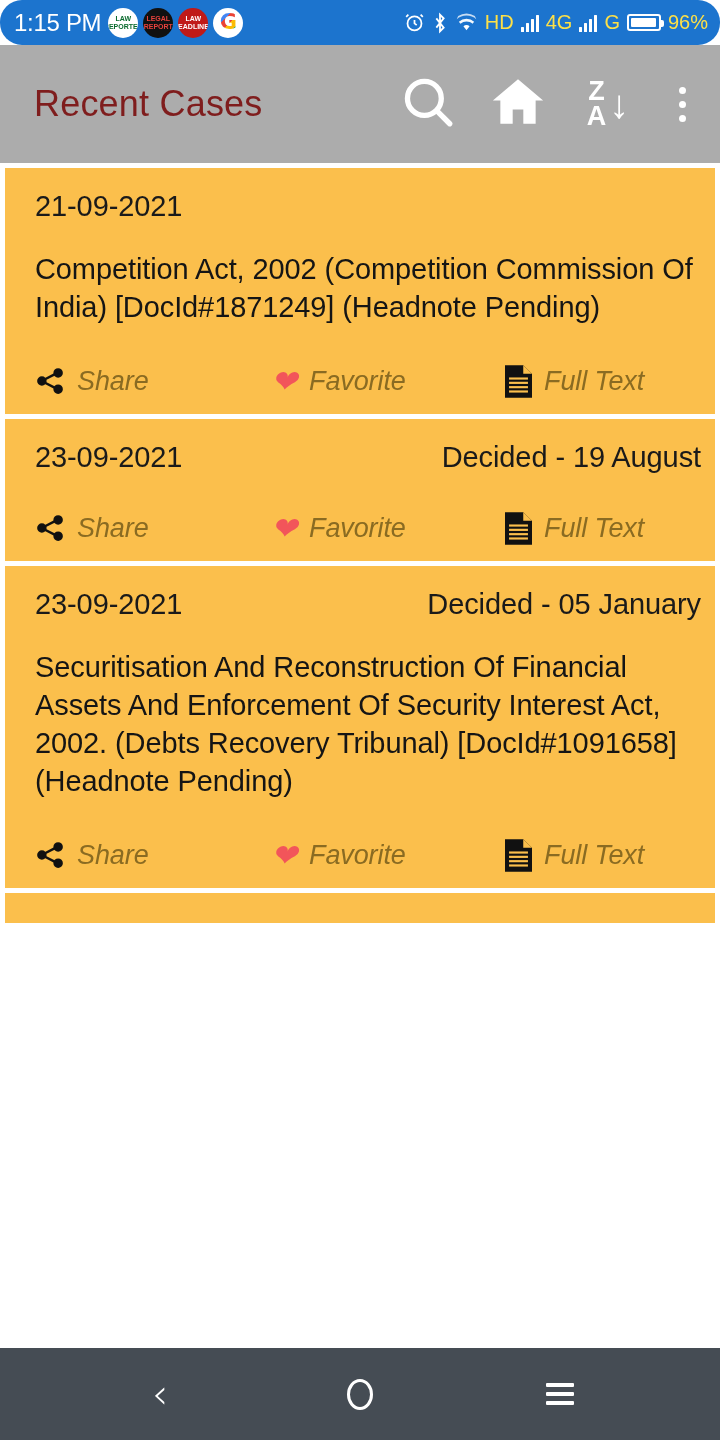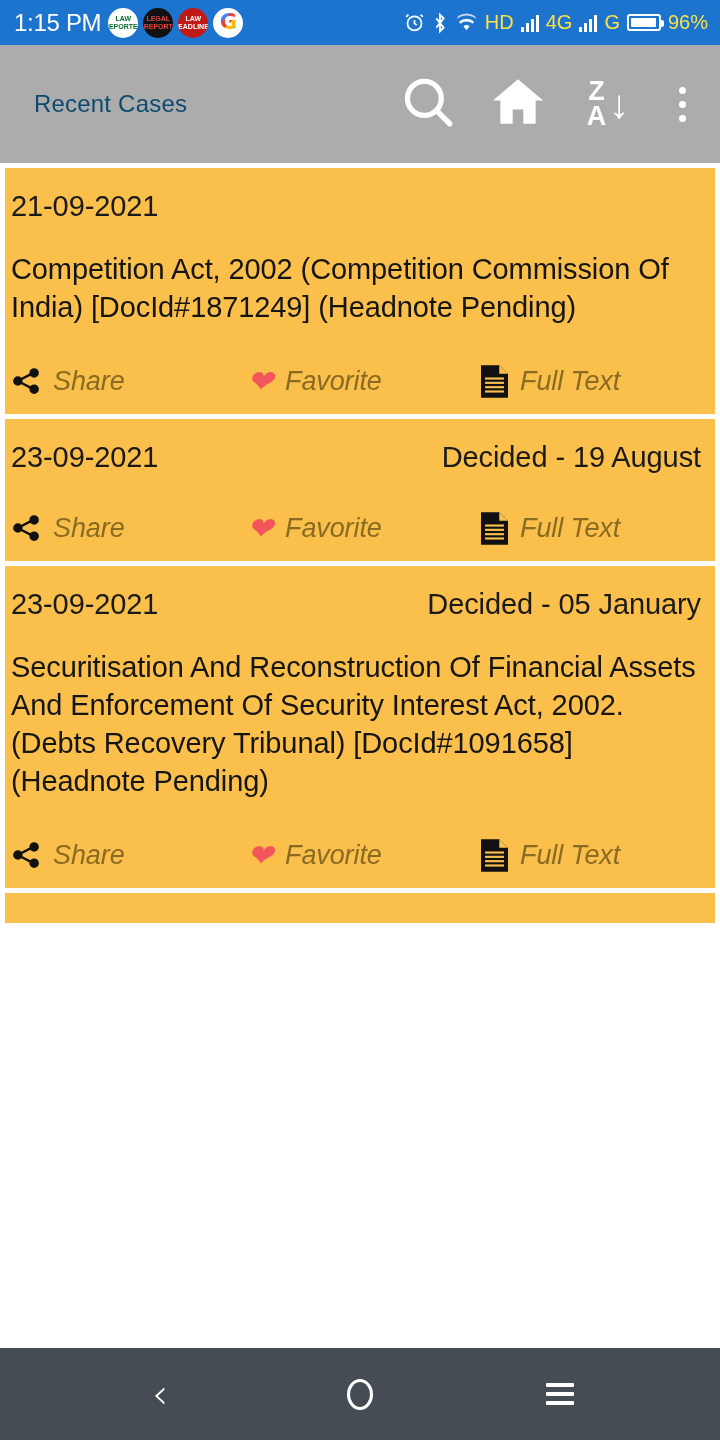--- a/index.html
+++ b/index.html
@@ -24,20 +24,21 @@
   
   .status-bar {
     height: 45px;
     background: #1C74CE;
     display: flex;
     align-items: center;
     justify-content: space-between;
     padding: 0 12px 0 14px;
     flex: 0 0 45px;
     color: #ffffff;
+    border-radius: 22px;
   }
   .status-left {
     display: flex;
     align-items: center;
     gap: 7px;
   }
   .status-clock {
     font-size: 24px;
     letter-spacing: -0.3px;
     color: #ffffff;
@@ -135,22 +136,22 @@
   
   .app-bar {
     height: 118px;
     flex: 0 0 118px;
     background: #ACACAC;
     display: flex;
     align-items: center;
     padding: 0 18px 0 34px;
   }
   .app-title {
-    font-size: 24px;
-    color: #0c4a6e;
+    font-size: 36px;
+    color: #7f1d1d;
     font-weight: normal;
     letter-spacing: 0.2px;
     white-space: nowrap;
     flex: 0 0 auto;
   }
   .app-actions {
     margin-left: auto;
     display: flex;
     align-items: center;
     gap: 18px;
@@ -204,21 +205,21 @@
     flex: 1 1 auto;
     background: #ffffff;
     overflow: hidden;
     padding: 0;
     display: flex;
     flex-direction: column;
   }
   .case-card {
     background: #FBBF4C;
     margin: 5px 5px 0 5px;
-    padding: 22px 14px 10px 6px;
+    padding: 22px 14px 10px 30px;
     flex: 0 0 auto;
     cursor: pointer;
   }
   .card-top {
     display: flex;
     justify-content: space-between;
     align-items: baseline;
     gap: 10px;
   }
   .card-date, .card-decided {

